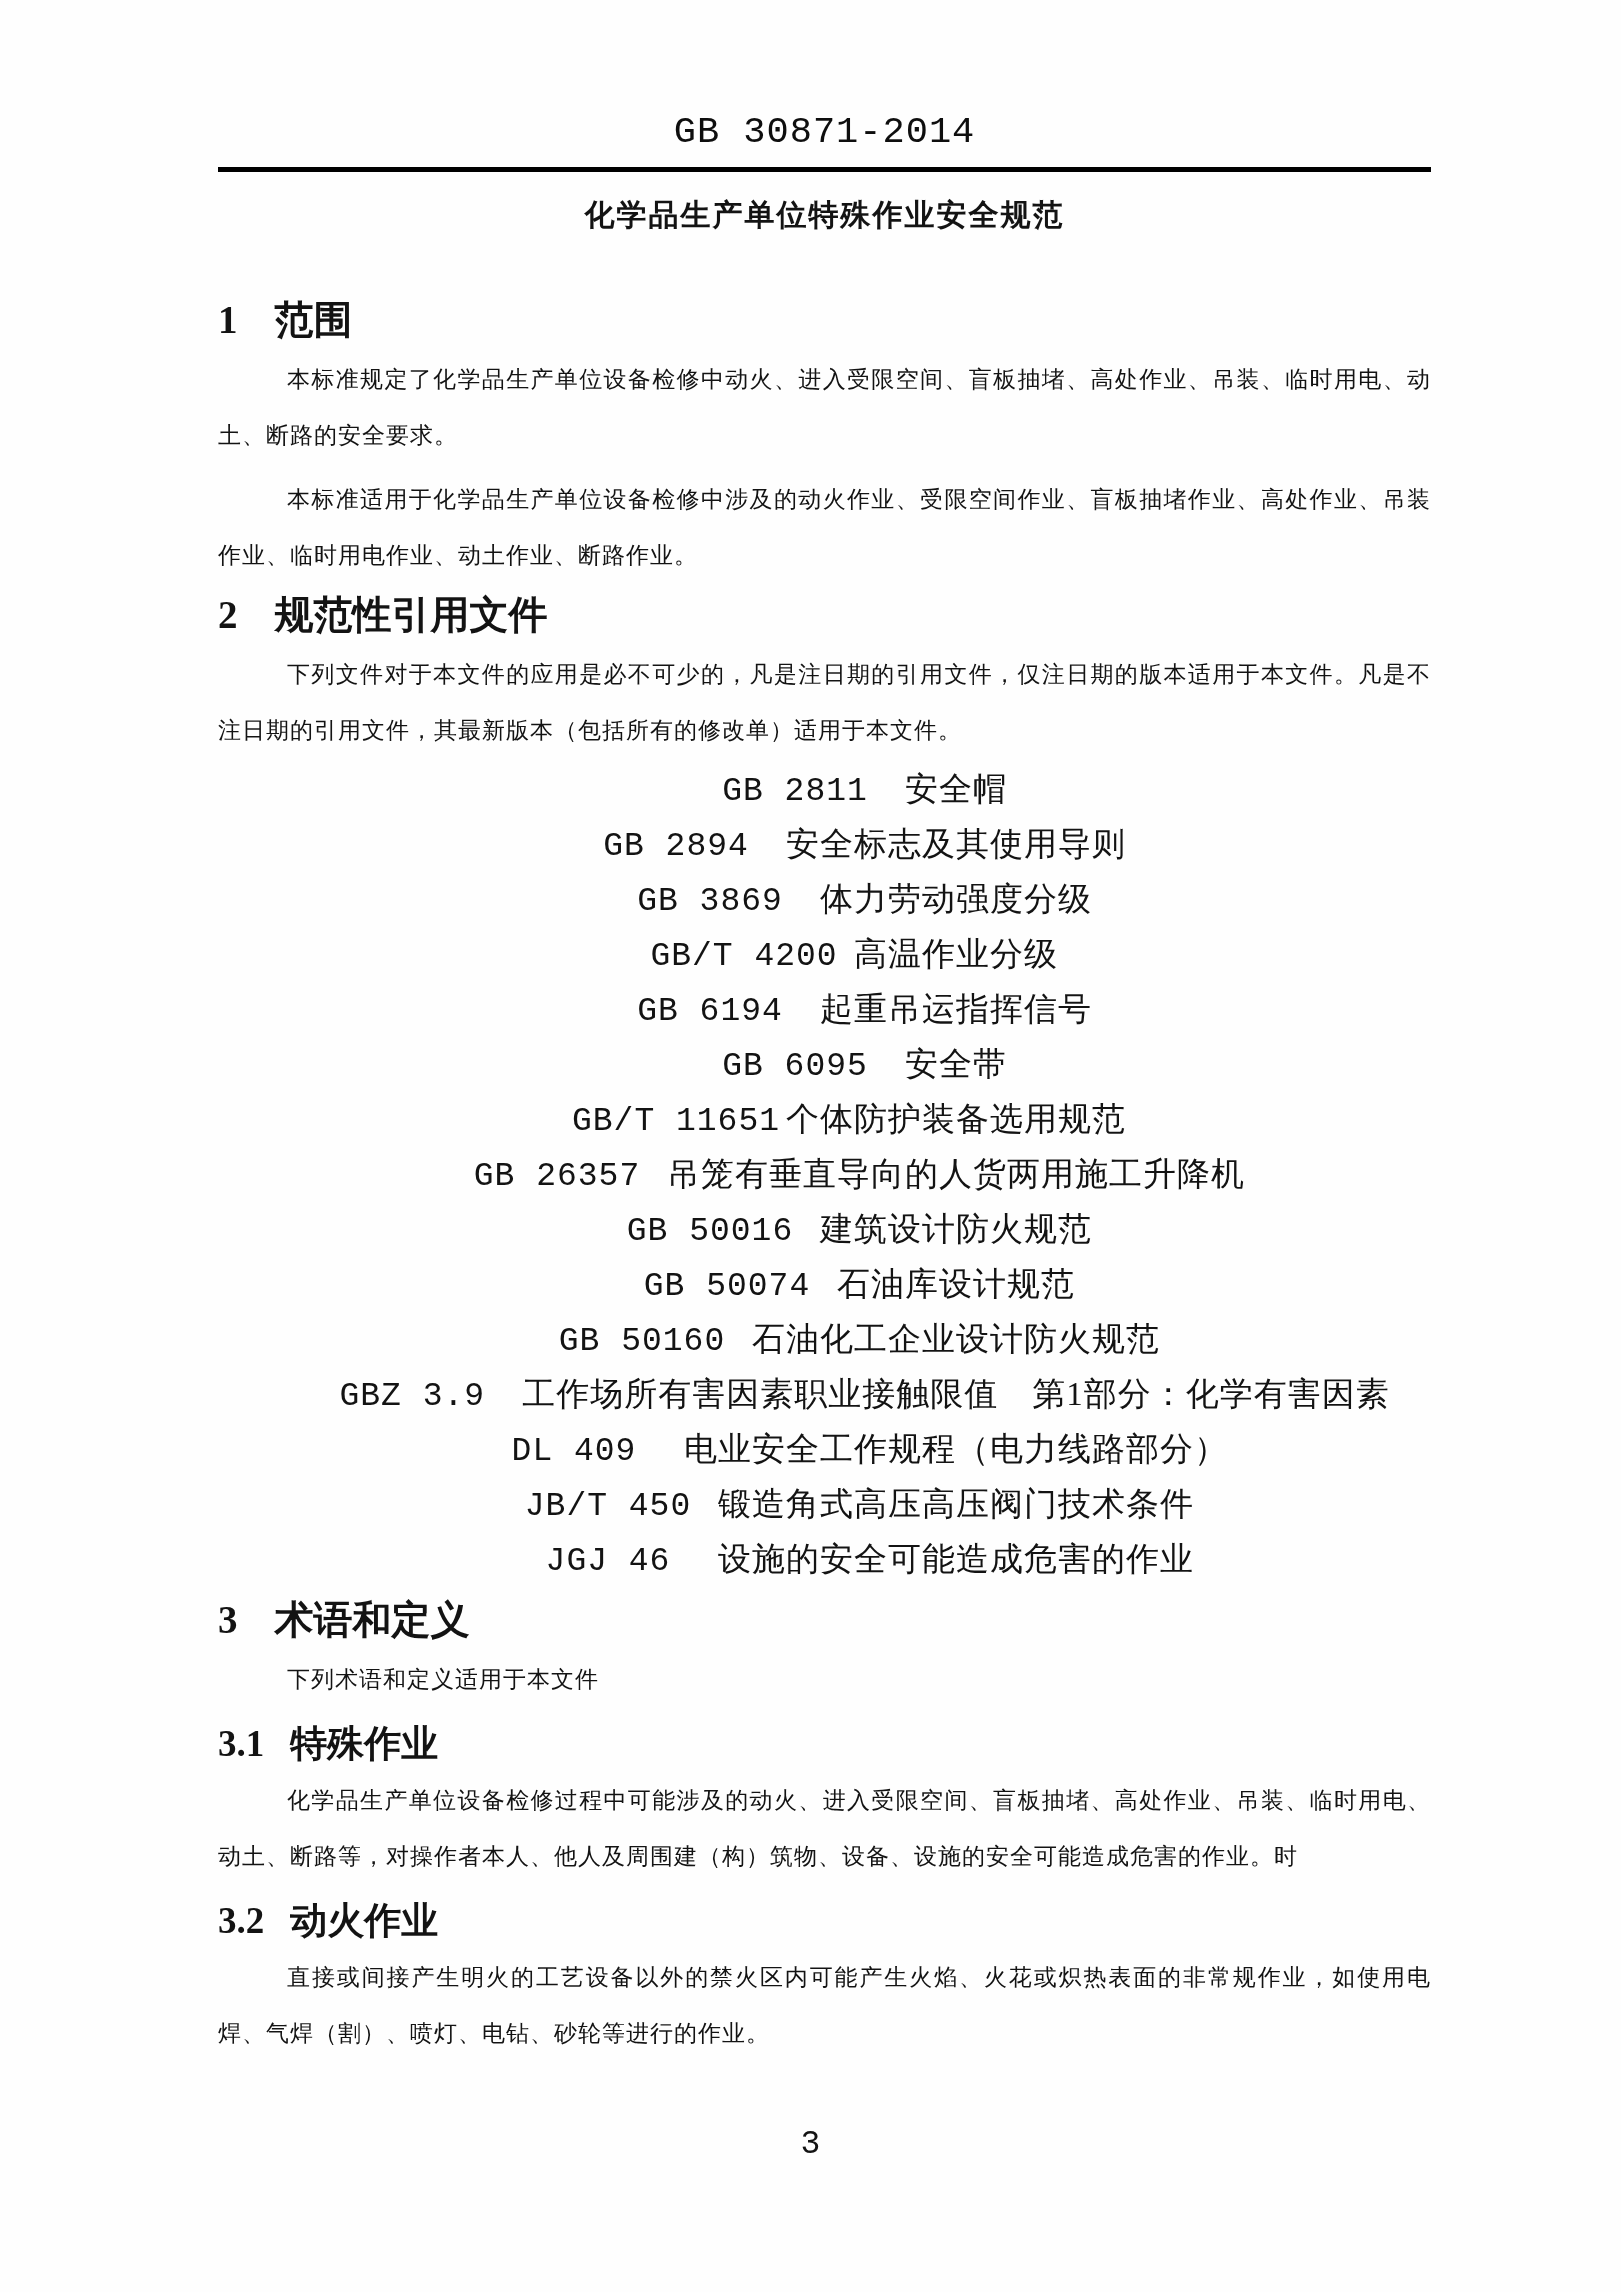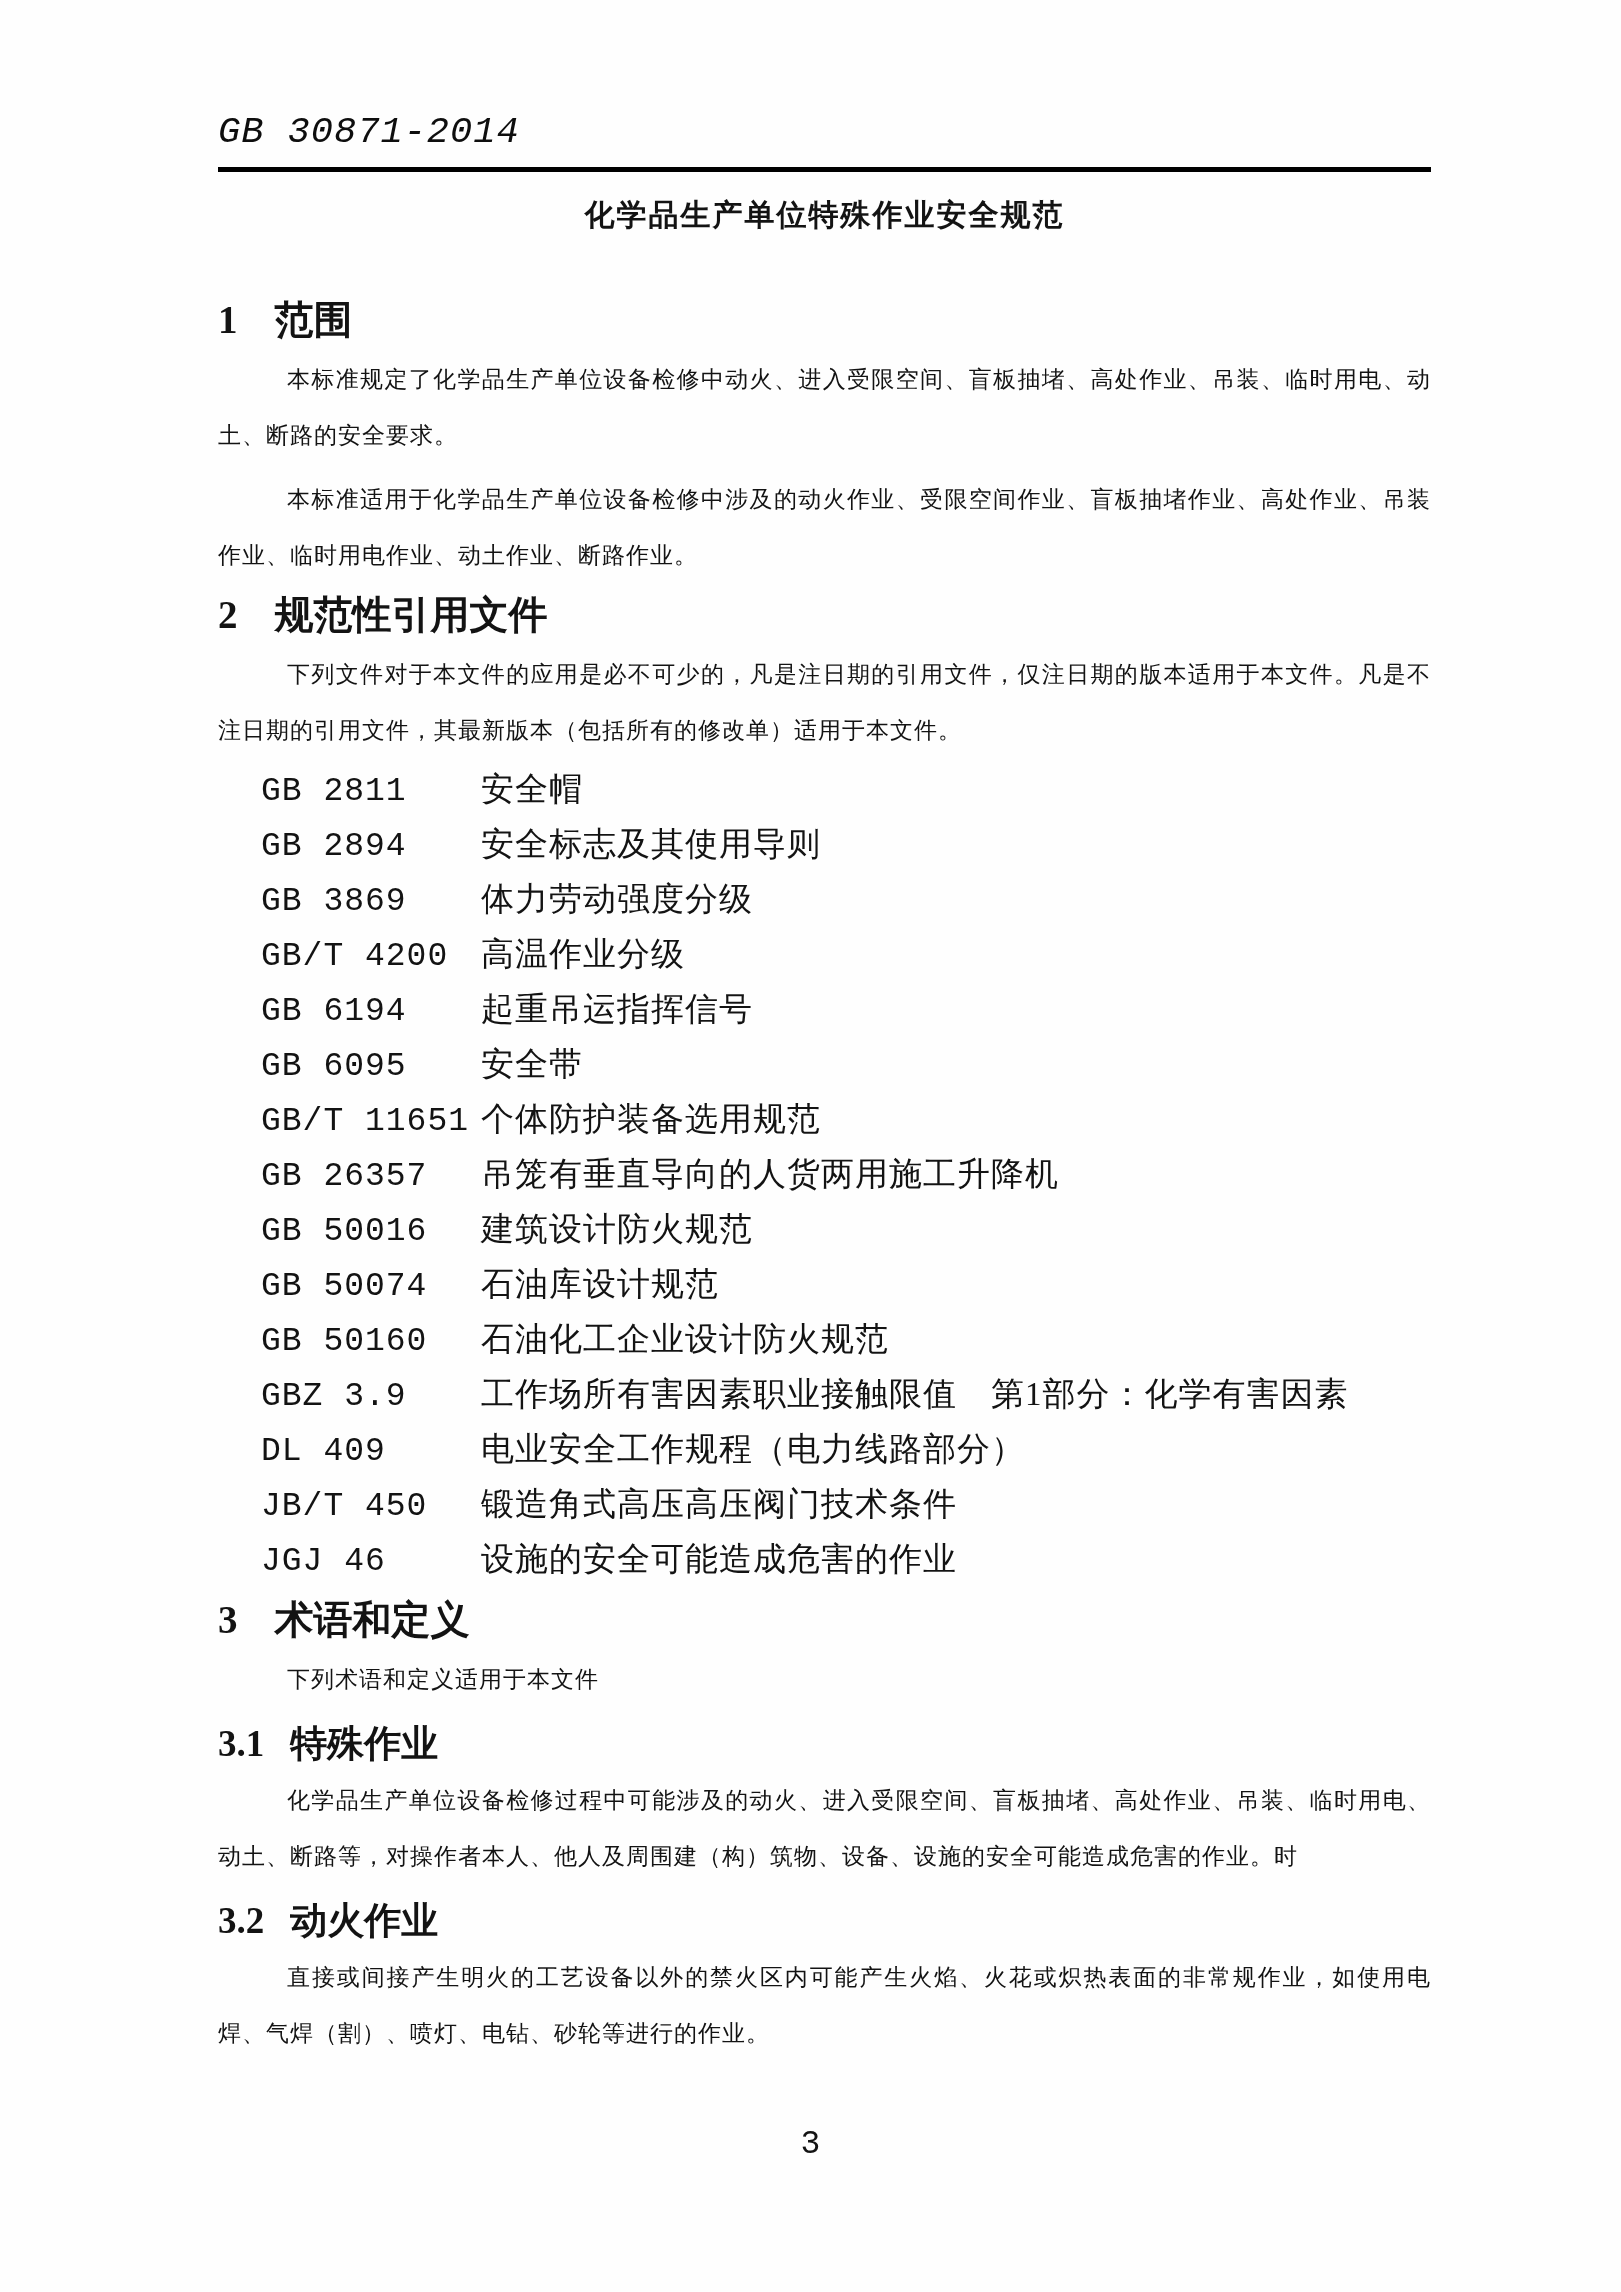--- a/index.html
+++ b/index.html
@@ -11,27 +11,26 @@
     color:#131313;
     font-family:"Liberation Serif","DejaVu Serif",serif;
     overflow:hidden;
   }
   .content {
     position:absolute;
     left:218px; top:110px;
     width:1213px;
   }
   .doc-code {
-    text-align:left;
+    text-align:center;
     font-family:"Liberation Mono","DejaVu Sans Mono",monospace;
     font-size:37px;
     line-height:45px;
     letter-spacing:1px;
     color:#0e0e0e;
-    font-style:italic;
   }
   .rule {
     margin-top:11.8px;
     border-bottom:5.9px solid #000;
     height:0;
   }
   .doc-title {
     margin-top:15.7px;
     text-align:center;
     font-size:30px;
@@ -64,20 +63,21 @@
     text-align:justify;
     text-justify:inter-character;
   }
   p.term-par { margin-top:5.9px; }
   .ref-list { margin-top:3.9px; }
   .ref-row {
     padding-left:43px;
     line-height:52px;
     font-size:33px;
     white-space:nowrap;
+    text-align:center;
   }
   .ref-code {
     display:inline-block;
     width:220px;
     font-family:"Liberation Mono","DejaVu Sans Mono",monospace;
     font-size:33px;
     letter-spacing:1px;
     vertical-align:baseline;
   }
   .ref-title { letter-spacing:1px; }

